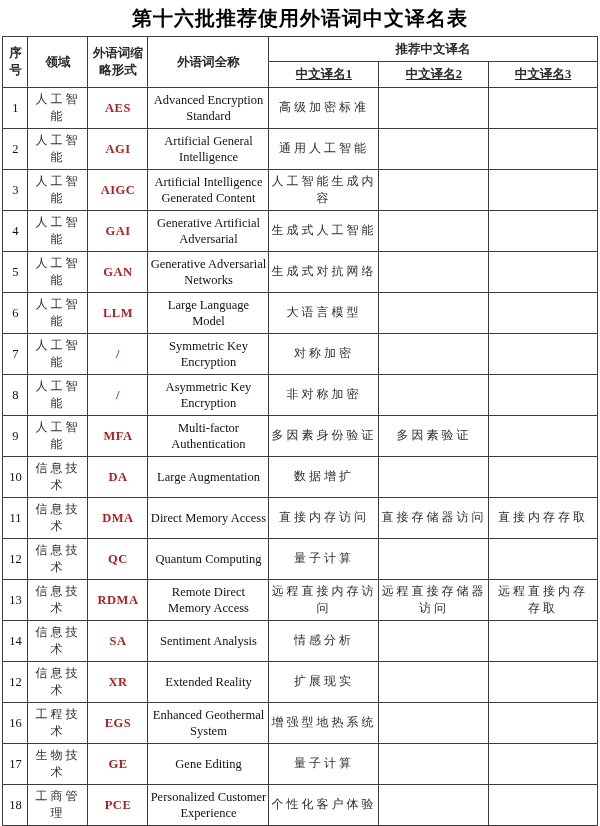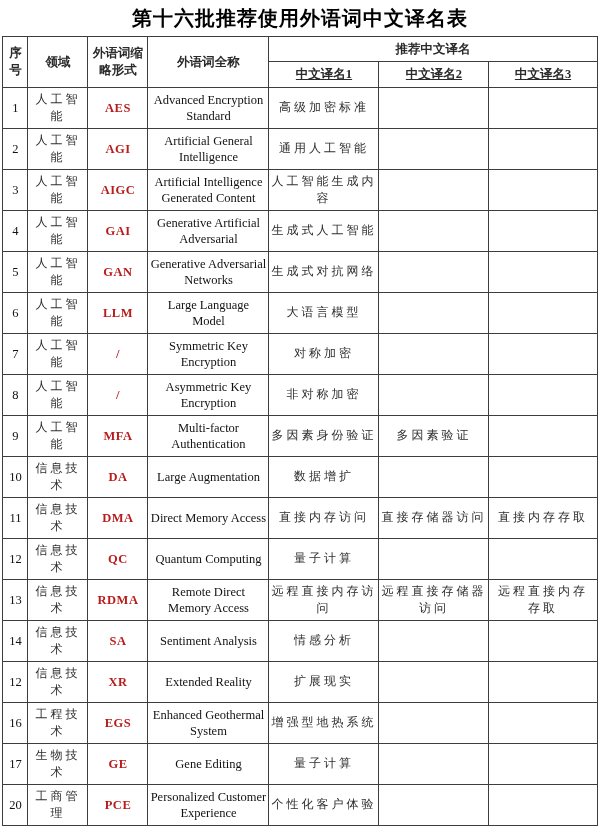--- a/index.html
+++ b/index.html
@@ -233,21 +233,21 @@
         <tr>
     <td class="c-no">17</td>
     <td class="c-cn">生物技术</td>
     <td class="c-abbr">GE</td>
     <td class="c-en">Gene Editing</td>
     <td class="c-cn">量子计算</td>
     <td class="c-cn"></td>
     <td class="c-cn"></td>
   </tr>
         <tr>
-    <td class="c-no">20</td>
+    <td class="c-no">18</td>
     <td class="c-cn">工商管理</td>
     <td class="c-abbr">PCE</td>
     <td class="c-en">Personalized Customer Experience</td>
     <td class="c-cn">个性化客户体验</td>
     <td class="c-cn"></td>
     <td class="c-cn"></td>
   </tr>
       </tbody>
   </table>
 </div>

